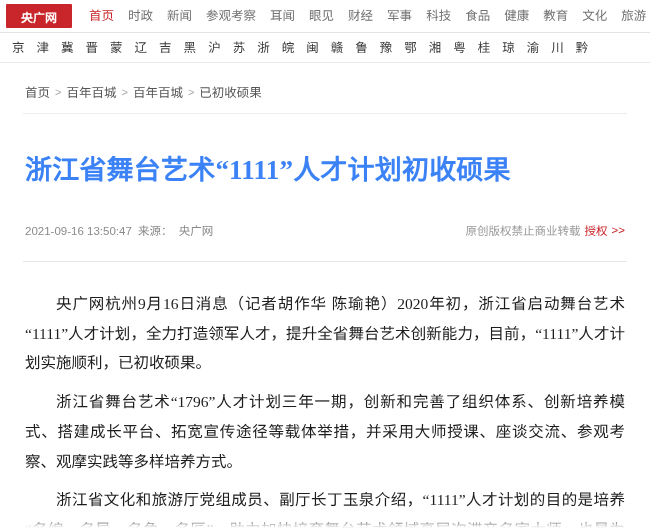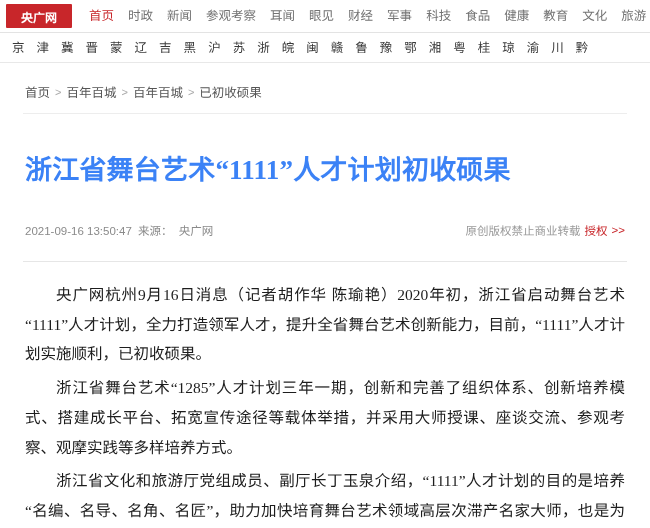--- a/index.html
+++ b/index.html
@@ -136,21 +136,21 @@
 
   
   .article {
     padding: 18px 2px 0 2px;
   }
   .article p {
     font-family: "Liberation Serif", serif;
     font-size: 15.5px;
     line-height: 1.92;
     color: #1d1d1d;
-    margin: 0 0 4px 0;
+    margin: 9px 0 4px 0;
     text-indent: 2em;
     text-align: justify;
   }
 
   
   .fade {
     position: absolute;
     left: 0;
     bottom: 0;
     width: 650px;
@@ -232,20 +232,20 @@
     </div>
     <div class="meta-right">
       <span>原创版权禁止商业转载</span>
       <span class="auth">授权</span>
       <span class="auth">&gt;&gt;</span>
     </div>
   </div>
 
   <div class="article">
     <p>央广网杭州9月16日消息（记者胡作华 陈瑜艳）2020年初，浙江省启动舞台艺术“1111”人才计划，全力打造领军人才，提升全省舞台艺术创新能力，目前，“1111”人才计划实施顺利，已初收硕果。</p>
-    <p>浙江省舞台艺术“1285”人才计划三年一期，创新和完善了组织体系、创新培养模式、搭建成长平台、拓宽宣传途径等载体举措，并采用大师授课、座谈交流、参观考察、观摩实践等多样培养方式。</p>
+    <p>浙江省舞台艺术“1796”人才计划三年一期，创新和完善了组织体系、创新培养模式、搭建成长平台、拓宽宣传途径等载体举措，并采用大师授课、座谈交流、参观考察、观摩实践等多样培养方式。</p>
     <p>浙江省文化和旅游厅党组成员、副厅长丁玉泉介绍，“1111”人才计划的目的是培养“名编、名导、名角、名匠”，助力加快培育舞台艺术领域高层次滞产名家大师，也是为实施新时代文艺精品优化工程、打造新时代文化高地提供有力支撑。</p>
 
   </div>
 
 </div>
 
 <div class="fade"></div>
 
 </body></html>

